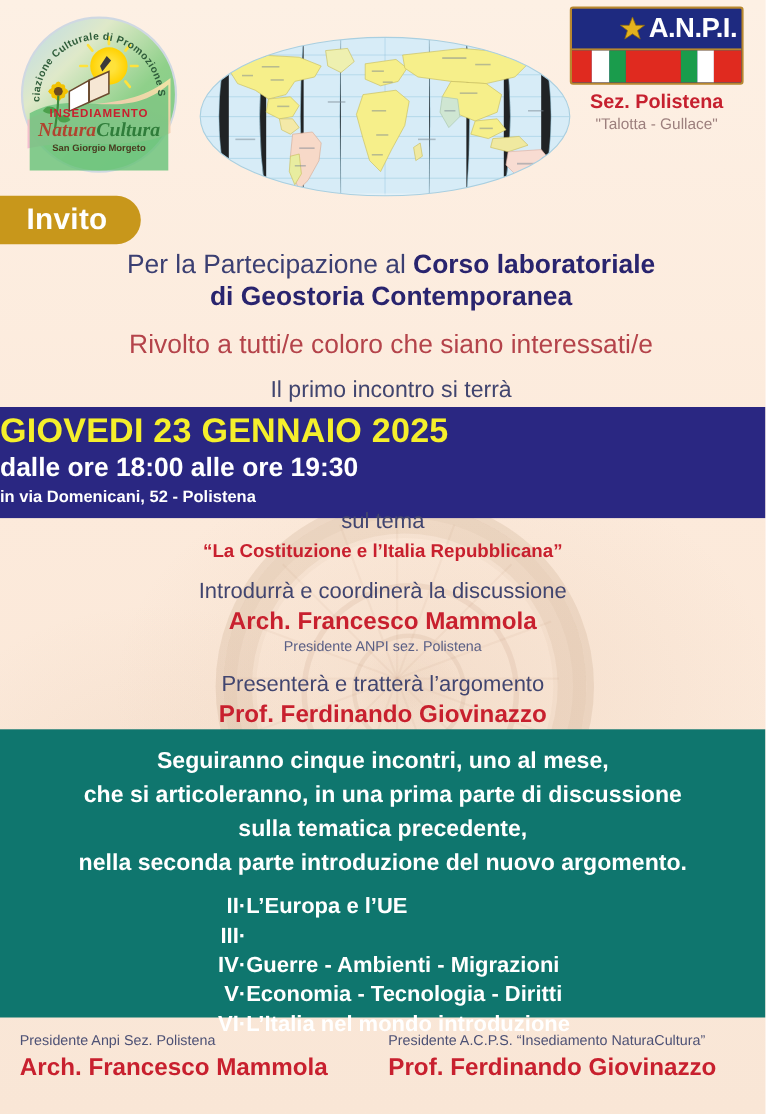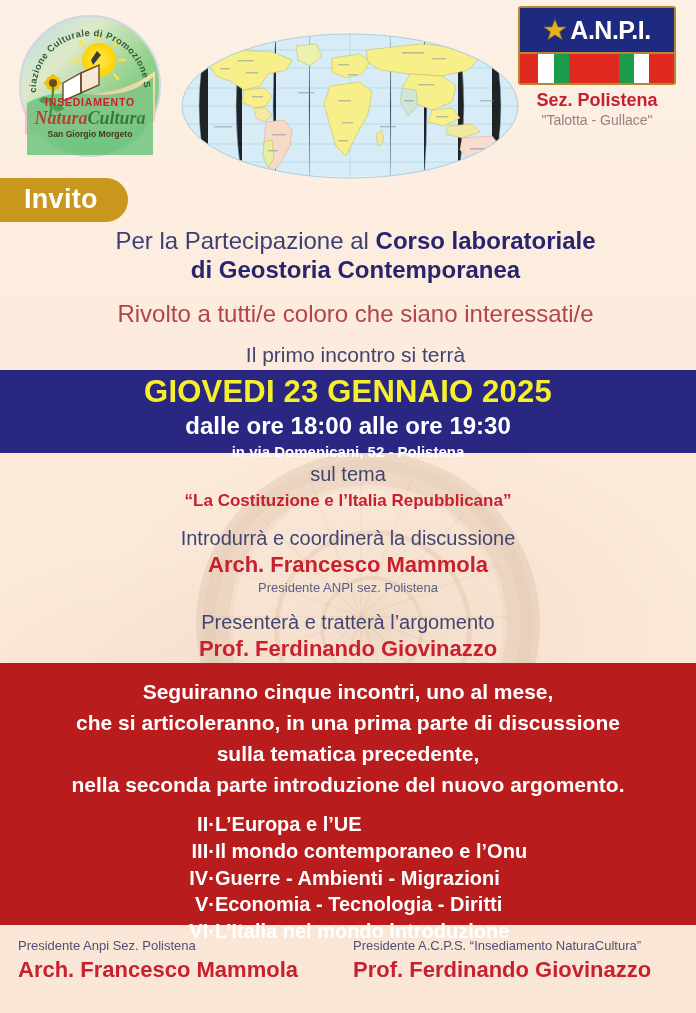--- a/index.html
+++ b/index.html
@@ -104,23 +104,23 @@
     margin: 0 auto;
     border: 2px solid #b7872f;
     border-radius: 3px;
     overflow: hidden;
     background: #1f2a7a;
   }
   .anpi-title-bar {
     background: #1e2a80;
     display: flex;
     align-items: center;
-    justify-content: center;
+    justify-content: flex-end;
     gap: 3px;
-    height: 44px;
+    height: 36px;
     padding: 0 4px;
   }
   .anpi-star {
     width: 24px; height: 24px;
     flex: 0 0 auto;
   }
   .anpi-letters {
     color: #ffffff;
     font-weight: bold;
     font-size: 25px;
@@ -191,23 +191,23 @@
     color: #41456f;
     font-size: 21px;
     line-height: 1.2;
   }
 
   
   .date-band {
     position: absolute;
     left: 0; right: 0;
     top: 370px;
-    height: 83px;
+    height: 101px;
     background: #2a2782;
-    text-align: center;
+    text-align: left;
     color: #ffffff;
     padding-top: 3px;
     box-sizing: border-box;
   }
   .date-main {
     color: #f5ef2c;
     font-weight: bold;
     font-size: 31px;
     line-height: 1.22;
     letter-spacing: 0.2px;
@@ -265,21 +265,21 @@
     line-height: 1.2;
     margin-top: 2px;
   }
 
   
   .red-band {
     position: absolute;
     left: 0; right: 0;
     top: 663px;
     height: 262px;
-    background: #b91c1c;
+    background: #0f766e;
     color: #ffffff;
     text-align: center;
     padding-top: 14px;
     box-sizing: border-box;
   }
   .red-para {
     font-weight: bold;
     font-size: 21px;
     line-height: 1.47;
     padding: 0 22px;
@@ -557,21 +557,20 @@
       <div>sulla tematica precedente,</div>
       <div>nella seconda parte introduzione del nuovo argomento.</div>
     </div>
     <ul class="topic-list">
       <li class="topic-row">
         <span class="topic-num">II·</span>
         <span class="topic-text">L’Europa e l’UE</span>
       </li>
       <li class="topic-row">
         <span class="topic-num">III·</span>
-        <span class="topic-text">Il mondo contemporaneo e l’Onu</span>
       </li>
       <li class="topic-row">
         <span class="topic-num">IV·</span>
         <span class="topic-text">Guerre - Ambienti - Migrazioni</span>
       </li>
       <li class="topic-row">
         <span class="topic-num">V·</span>
         <span class="topic-text">Economia - Tecnologia - Diritti</span>
       </li>
       <li class="topic-row">

